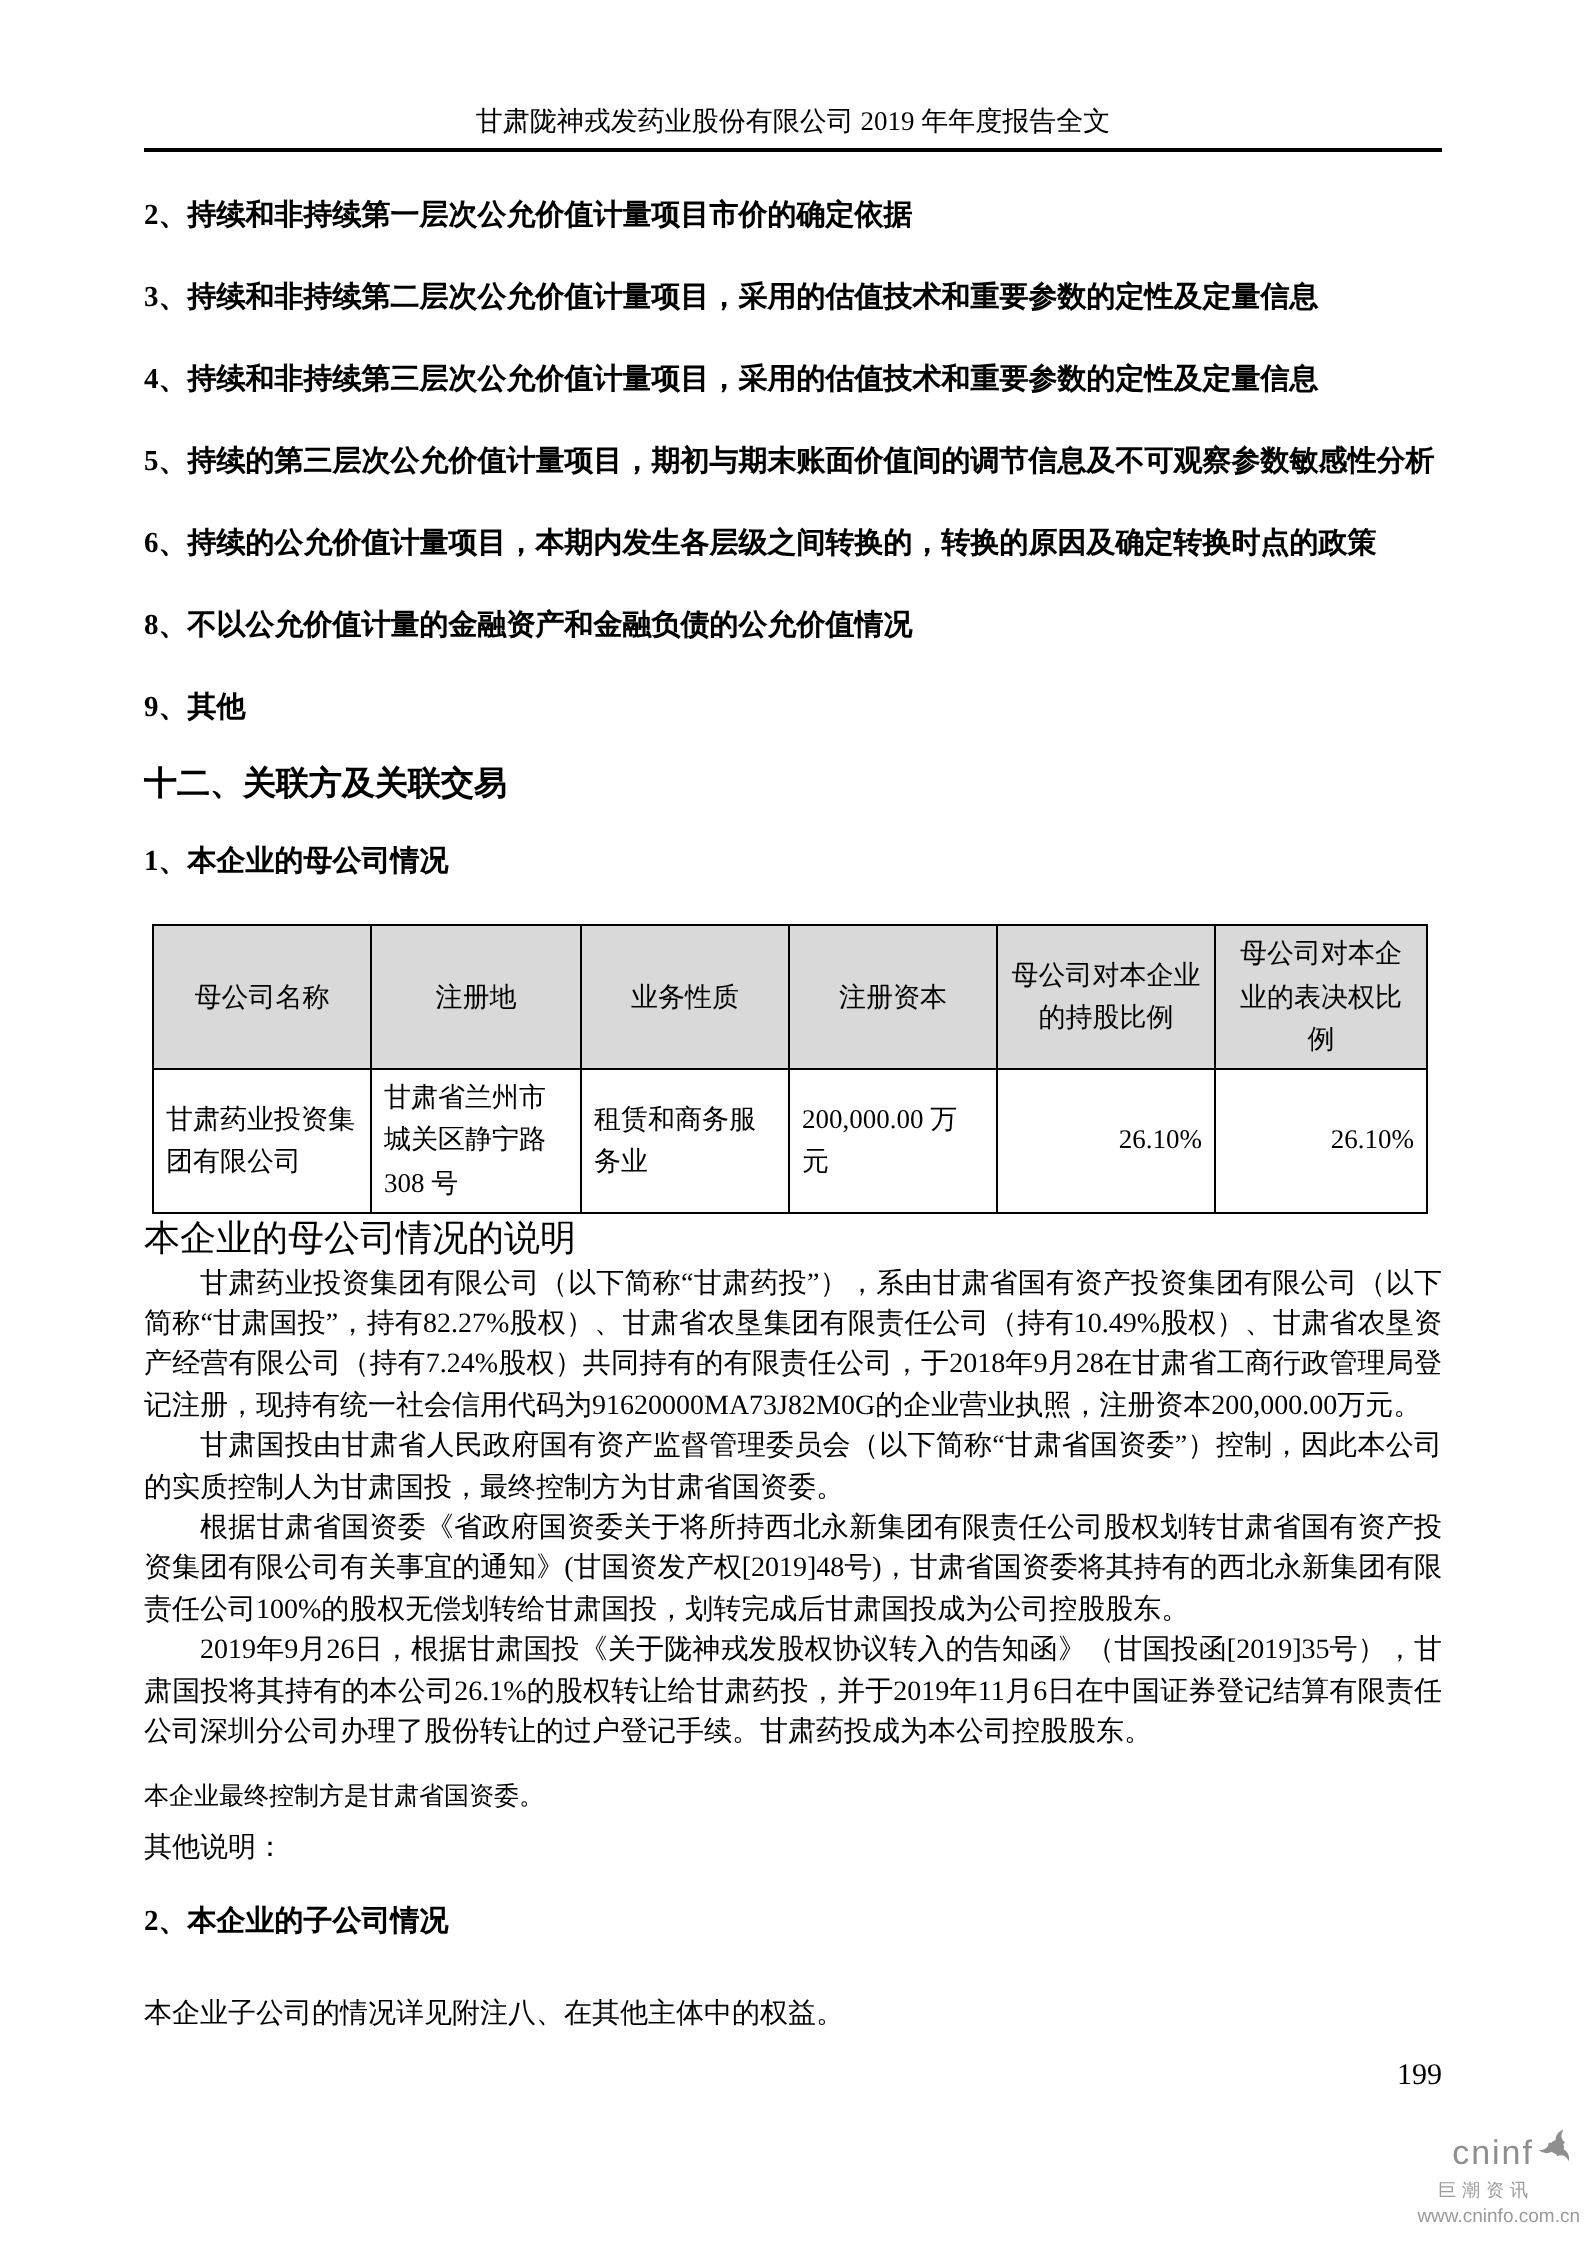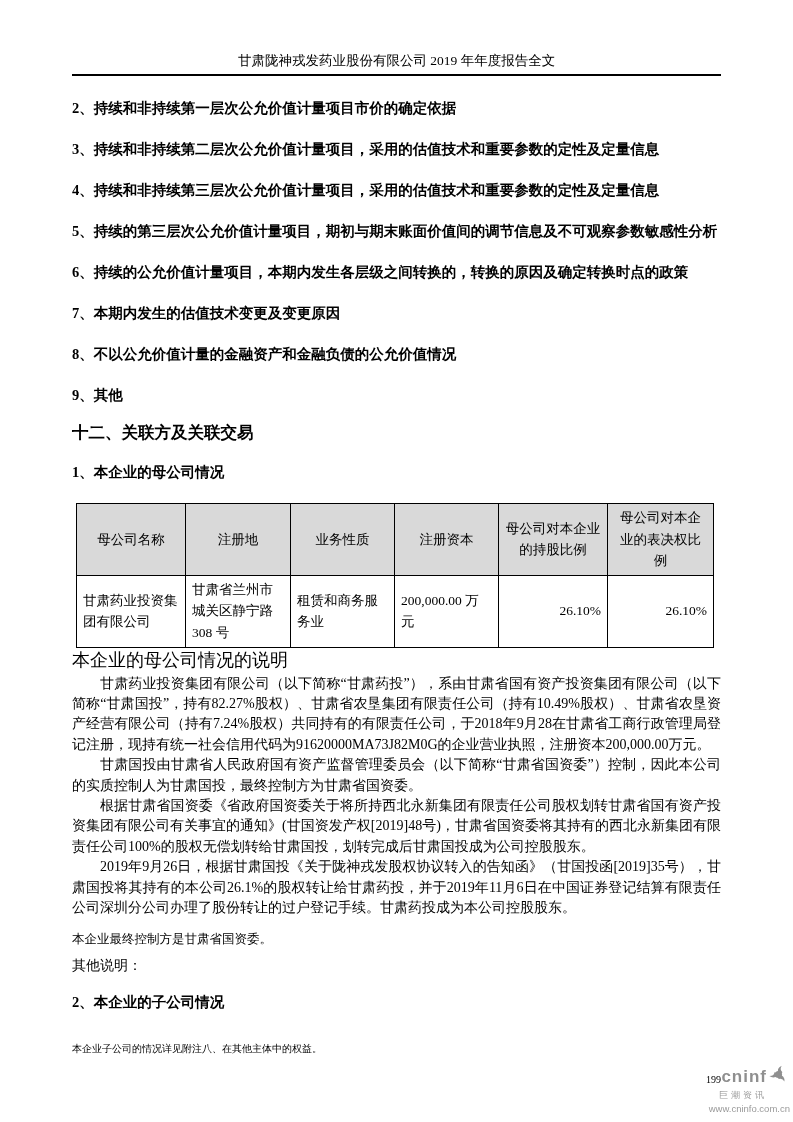--- a/index.html
+++ b/index.html
@@ -77,41 +77,41 @@
   .paragraphs {
     margin-top:6px;
     font-size:14px;
     line-height:20.4px;
     text-align:justify;
   }
   .paragraphs p { text-indent:2em; }
 
   .final-controller { font-size:12.5px; line-height:15px; margin-top:14px; }
   .other-note      { font-size:14px; line-height:15px; margin-top:11px; }
-  .subsidiary-note { font-size:10px; line-height:15px; margin-top:30px; }
-  .page-number     { text-align:right; font-size:10px; line-height:15px; margin-top:16px; }
+  .subsidiary-note { font-size:14px; line-height:15px; margin-top:30px; }
+  .page-number     { text-align:right; font-size:15px; line-height:15px; margin-top:16px; }
 
   
   .cninfo-logo {
     position:absolute;
     right:3px;
     bottom:8px;
     width:96px;
     color:#8f8f8f;
     font-family:"Liberation Sans","DejaVu Sans",sans-serif;
   }
   .logo-row {
     display:flex;
     align-items:center;
     justify-content:flex-end;
     gap:2px;
     padding-right:2px;
   }
   .wordmark {
-    font-weight:bold;
+    font-weight:normal;
     font-size:17px;
     letter-spacing:1px;
     line-height:17px;
   }
   .logo-cn {
     font-size:9px;
     letter-spacing:3px;
     text-align:right;
     margin-right:23px;
     margin-top:1px;
@@ -131,21 +131,20 @@
 <div class="content">
 
   <div class="doc-header-title">甘肃陇神戎发药业股份有限公司 2019 年年度报告全文</div>
   <div class="header-rule"></div>
 
   <div class="fv-item">2、持续和非持续第一层次公允价值计量项目市价的确定依据</div>
   <div class="fv-item">3、持续和非持续第二层次公允价值计量项目，采用的估值技术和重要参数的定性及定量信息</div>
   <div class="fv-item">4、持续和非持续第三层次公允价值计量项目，采用的估值技术和重要参数的定性及定量信息</div>
   <div class="fv-item">5、持续的第三层次公允价值计量项目，期初与期末账面价值间的调节信息及不可观察参数敏感性分析</div>
   <div class="fv-item">6、持续的公允价值计量项目，本期内发生各层级之间转换的，转换的原因及确定转换时点的政策</div>
-  <div class="fv-item">7、本期内发生的估值技术变更及变更原因</div>
   <div class="fv-item">8、不以公允价值计量的金融资产和金融负债的公允价值情况</div>
   <div class="fv-item">9、其他</div>
 
   <div class="chapter-heading">十二、关联方及关联交易</div>
   <div class="section-heading">1、本企业的母公司情况</div>
 
   <table class="parent-table">
     <colgroup>
       <col style="width:109px">
         <col style="width:105px">

